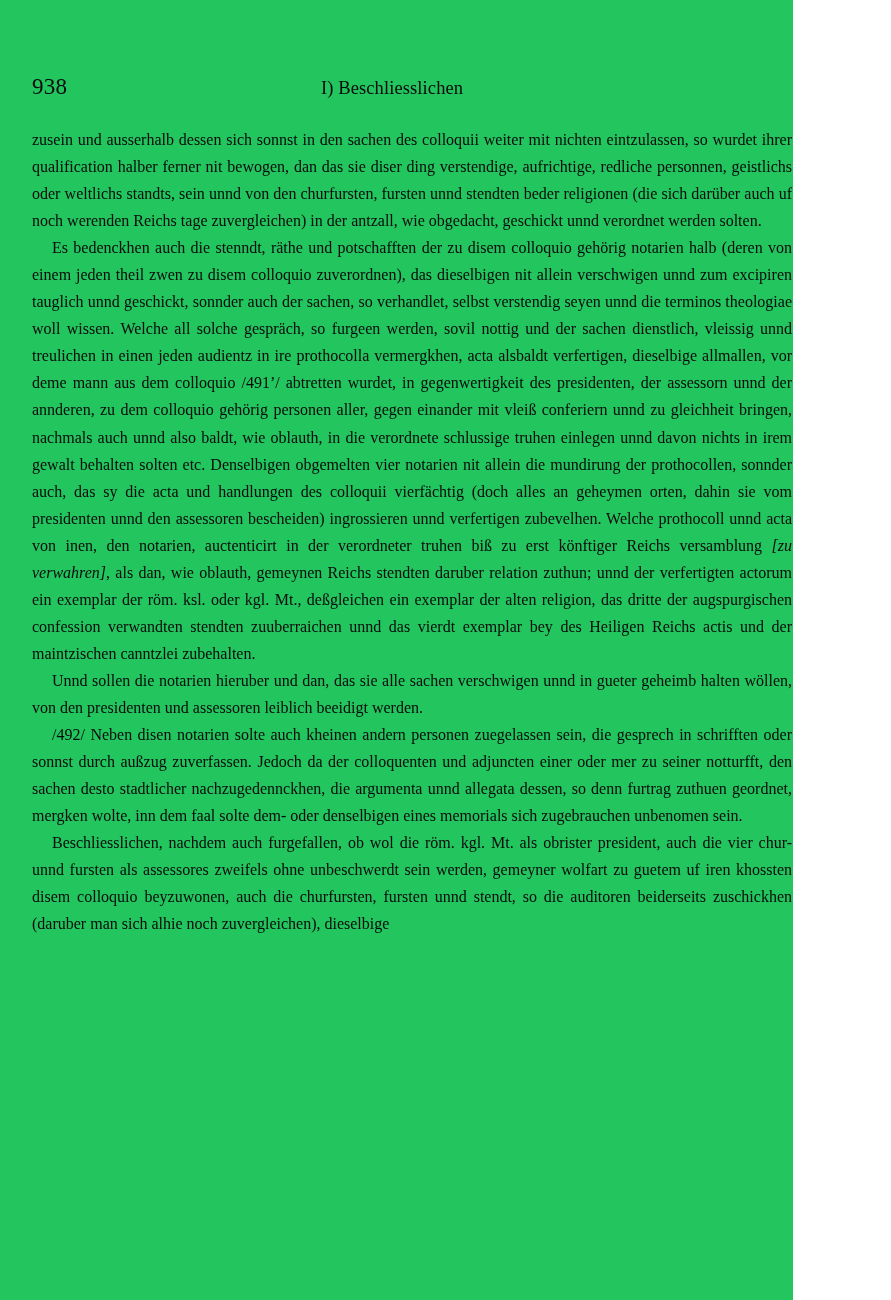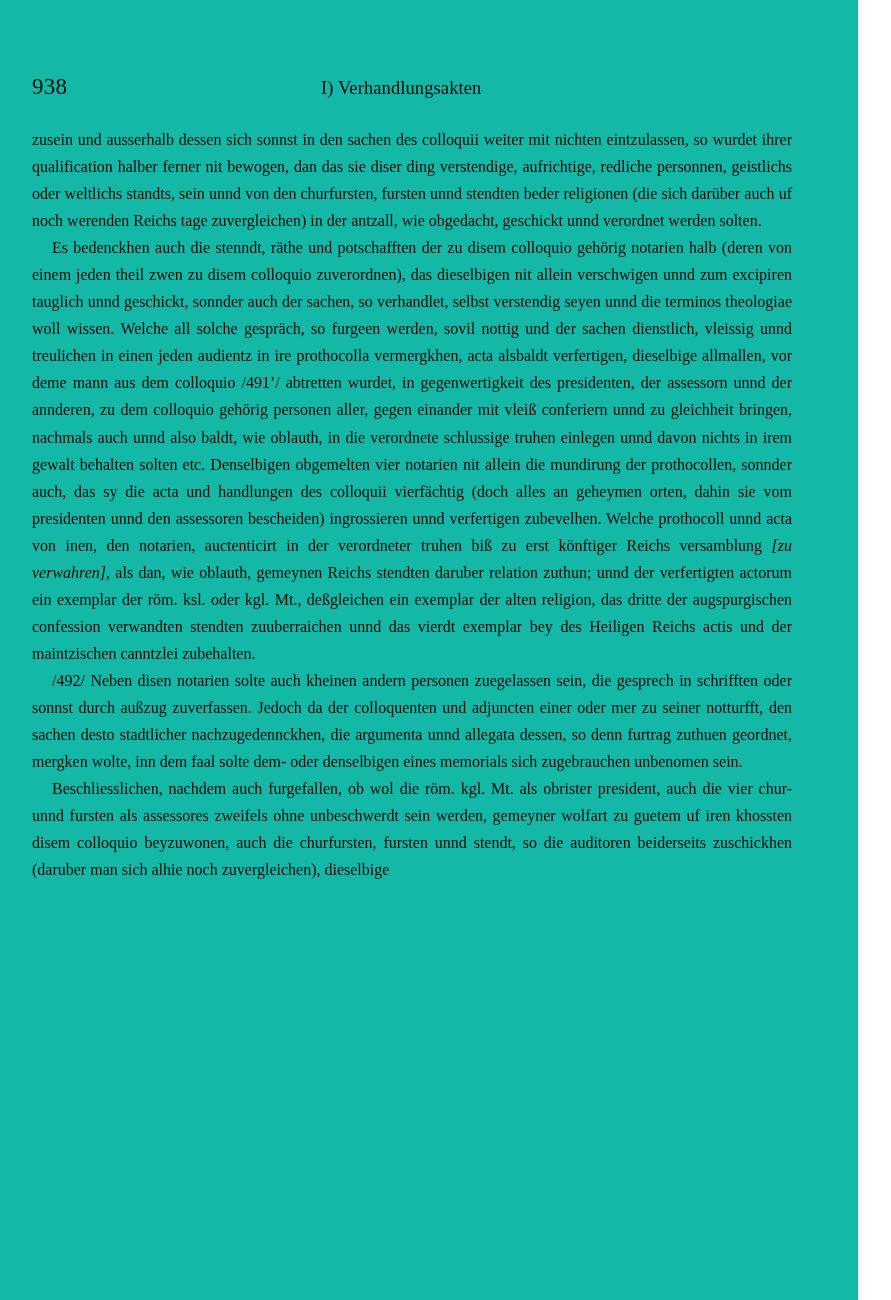--- a/index.html
+++ b/index.html
@@ -9,24 +9,24 @@
   }
   body {
     width: 891px;
     height: 1300px;
     font-family: "Liberation Serif", "DejaVu Serif", serif;
     color: #0a0a0a;
     -webkit-font-smoothing: antialiased;
   }
   .page {
     position: relative;
-    width: 858px;
+    width: 793px;
     height: 1300px;
     box-sizing: border-box;
-    background: #14b8a6;
+    background: #22c55e;
     overflow: hidden;
   }
   .running-head {
     position: absolute;
     left: 32px;
     right: 99px;
     top: 74px;
     height: 26px;
     display: block;
   }
@@ -72,29 +72,30 @@
     font-style: italic;
   }
 </style>
 </head>
 <body>
 
 <div class="page">
 
   <div class="running-head">
     <span class="folio">938</span>
-    <span class="head-title">I) Verhandlungsakten</span>
+    <span class="head-title">I) Beschliesslichen</span>
   </div>
 
   <div class="body-text">
 
     <p>zusein und ausserhalb dessen sich sonnst in den sachen des colloquii weiter mit nichten eintzulassen, so wurdet ihrer qualification halber ferner nit bewogen, dan das sie diser ding verstendige, aufrichtige, redliche personnen, geistlichs oder weltlichs standts, sein unnd von den churfursten, fursten unnd stendten beder religionen (die sich darüber auch uf noch werenden Reichs tage zuvergleichen) in der antzall, wie obgedacht, geschickt unnd verordnet werden solten.</p>
 
     <p class="indent"><span>Es bedenckhen auch die stenndt, räthe und potschafften der zu disem colloquio gehörig notarien halb (deren von einem jeden theil zwen zu disem colloquio zuverordnen), das dieselbigen nit allein verschwigen unnd zum excipiren tauglich unnd geschickt, sonnder auch der sachen, so verhandlet, selbst verstendig seyen unnd die terminos theologiae woll wissen. Welche all solche gespräch, so furgeen werden, sovil nottig und der sachen dienstlich, vleissig unnd treulichen in einen jeden audientz in ire prothocolla vermergkhen, acta alsbaldt verfertigen, dieselbige allmallen, vor deme mann aus dem colloquio /491’/ abtretten wurdet, in gegenwertigkeit des presidenten, der assessorn unnd der annderen, zu dem colloquio gehörig personen aller, gegen einander mit vleiß conferiern unnd zu gleichheit bringen, nachmals auch unnd also baldt, wie oblauth, in die verordnete schlussige truhen einlegen unnd davon nichts in irem gewalt behalten solten etc. Denselbigen obgemelten vier notarien nit allein die mundirung der prothocollen, sonnder auch, das sy die acta und handlungen des colloquii vierfächtig (doch alles an geheymen orten, dahin sie vom presidenten unnd den assessoren bescheiden) ingrossieren unnd verfertigen zubevelhen. Welche prothocoll unnd acta von inen, den notarien, auctenticirt in der verordneter truhen biß zu erst könftiger Reichs versamblung </span><span class="ital">[zu verwahren]</span><span>, als dan, wie oblauth, gemeynen Reichs stendten daruber relation zuthun; unnd der verfertigten actorum ein exemplar der röm. ksl. oder kgl. Mt., deßgleichen ein exemplar der alten religion, das dritte der augspurgischen confession verwandten stendten zuuberraichen unnd das vierdt exemplar bey des Heiligen Reichs actis und der maintzischen canntzlei zubehalten.</span></p>
 
+    <p class="indent">Unnd sollen die notarien hieruber und dan, das sie alle sachen verschwigen unnd in gueter geheimb halten wöllen, von den presidenten und assessoren leiblich beeidigt werden.</p>
 
     <p class="indent">/492/ Neben disen notarien solte auch kheinen andern personen zuegelassen sein, die gesprech in schrifften oder sonnst durch außzug zuverfassen. Jedoch da der colloquenten und adjuncten einer oder mer zu seiner notturfft, den sachen desto stadtlicher nachzugedennckhen, die argumenta unnd allegata dessen, so denn furtrag zuthuen geordnet, mergken wolte, inn dem faal solte dem- oder denselbigen eines memorials sich zugebrauchen unbenomen sein.</p>
 
     <p class="indent last">Beschliesslichen, nachdem auch furgefallen, ob wol die röm. kgl. Mt. als obrister president, auch die vier chur- unnd fursten als assessores zweifels ohne unbeschwerdt sein werden, gemeyner wolfart zu guetem uf iren khossten disem colloquio beyzuwonen, auch die churfursten, fursten unnd stendt, so die auditoren beiderseits zuschickhen (daruber man sich alhie noch zuvergleichen), dieselbige</p>
 
   </div>
 
 </div>
 
 </body></html>

